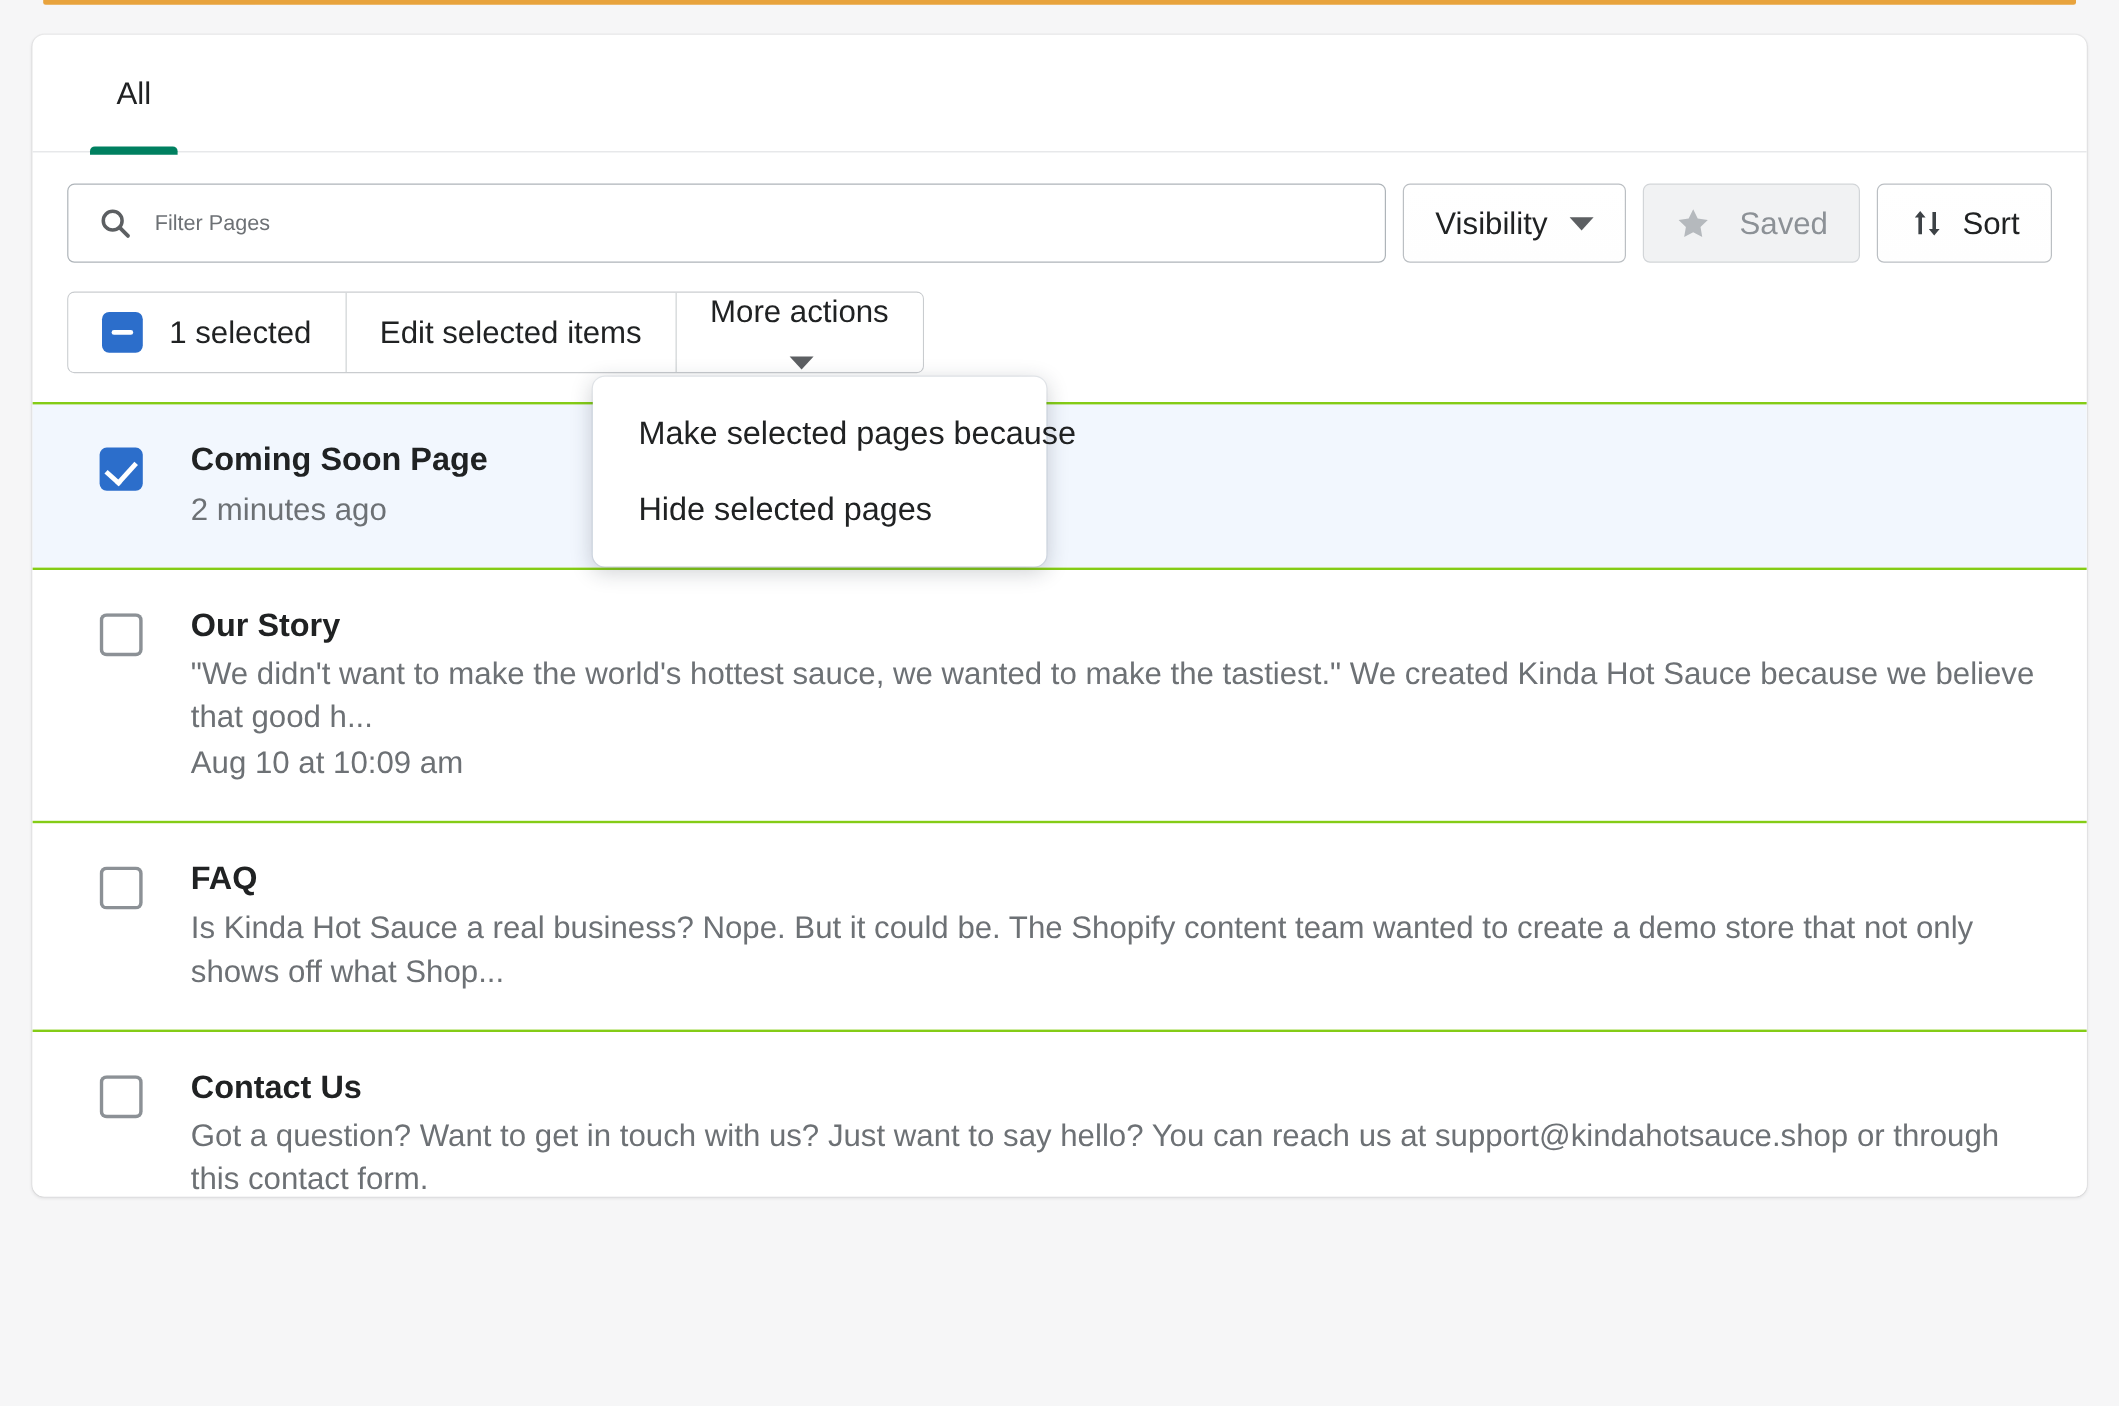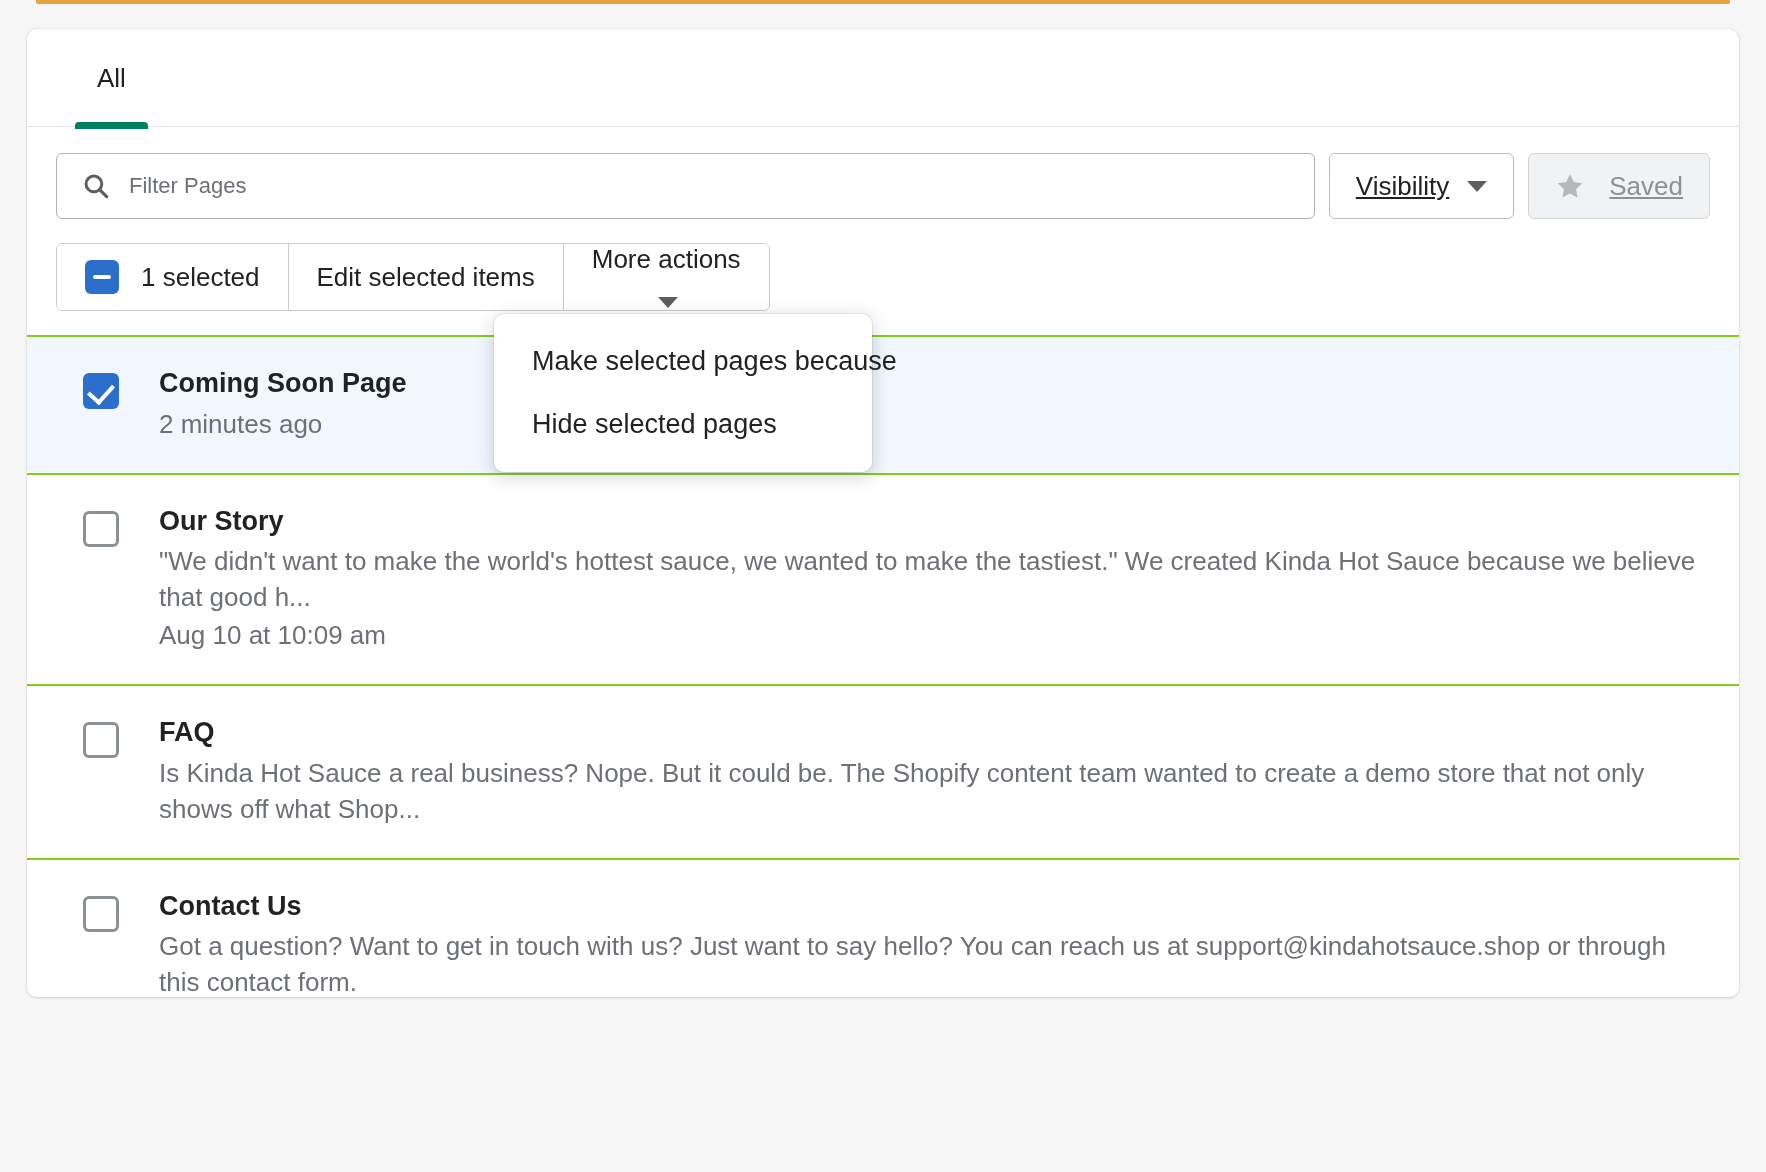--- a/index.html
+++ b/index.html
@@ -80,21 +80,21 @@
     flex: 1 1 auto;
     position: relative;
     height: 66px;
   }
   .search-input {
     width: 100%;
     height: 66px;
     border: 1px solid #aeb4b9;
     border-radius: 6px;
     background: #fff;
-    font-size: 22px;
+    font-size: 18px;
     font-family: "Liberation Sans", sans-serif;
     color: #202223;
     padding: 0 16px 0 72px;
     outline: none;
   }
   .search-input::placeholder { color: #6d7175; }
   .search-icon {
     position: absolute;
     left: 26px;
     top: 50%;
@@ -112,21 +112,20 @@
     font-size: 26px;
     font-family: "Liberation Sans", sans-serif;
     color: #202223;
     display: flex;
     align-items: center;
     justify-content: center;
     gap: 14px;
     padding: 0 26px;
     cursor: pointer;
     white-space: nowrap;
-    text-decoration: underline;
   }
   .btn.disabled {
     background: #f1f2f3;
     border-color: #d2d5d8;
     color: #8c9196;
     cursor: default;
     gap: 24px;
   }
   .caret {
     width: 0; height: 0;
@@ -291,20 +290,29 @@
         <span class="caret"></span>
       </div>
 
       <div class="btn disabled">
         <svg width="30" height="29" viewBox="0 0 20 20">
           <path d="M10 1.6l2.6 5.3 5.8.85-4.2 4.1 1 5.8L10 14.9l-5.2 2.75 1-5.8-4.2-4.1 5.8-.85z" fill="#b5b9bd"></path>
         </svg>
         <span>Saved</span>
       </div>
 
+      <div class="btn">
+        <svg width="30" height="30" viewBox="0 0 20 20">
+          <g fill="#3d4246">
+            <path d="M6.1 3.2l3 3.6h-2v9.4h-2V6.8h-2z"></path>
+            <path d="M13.9 16.8l-3-3.6h2V3.8h2v9.4h2z"></path>
+          </g>
+        </svg>
+        <span>Sort</span>
+      </div>
     </div>
 
     <div class="bulk-bar">
       <div class="bulk-cell">
         <span class="cb indeterminate"></span>
         <span>1 selected</span>
       </div>
       <div class="bulk-cell">
         <span>Edit selected items</span>
       </div>

